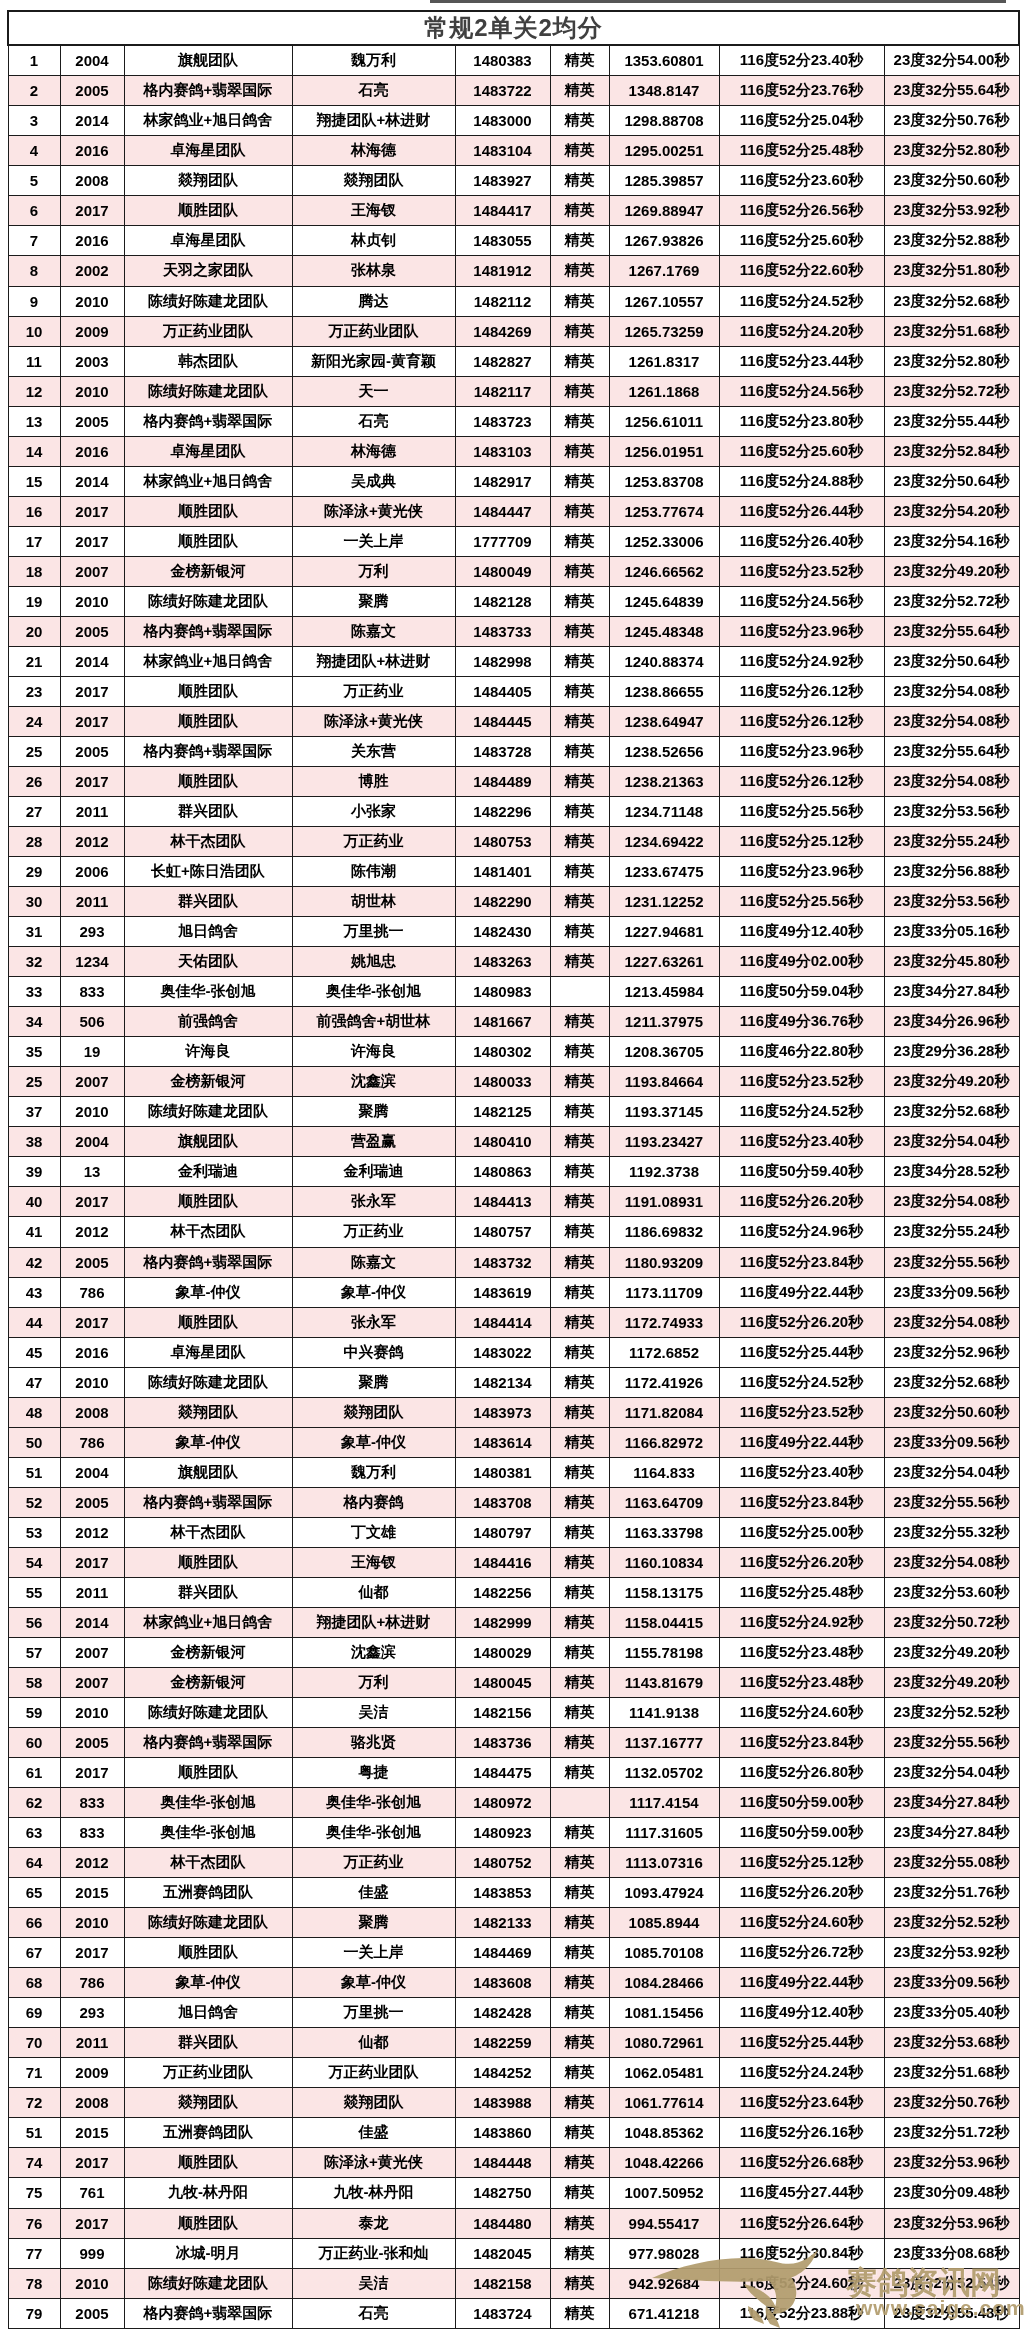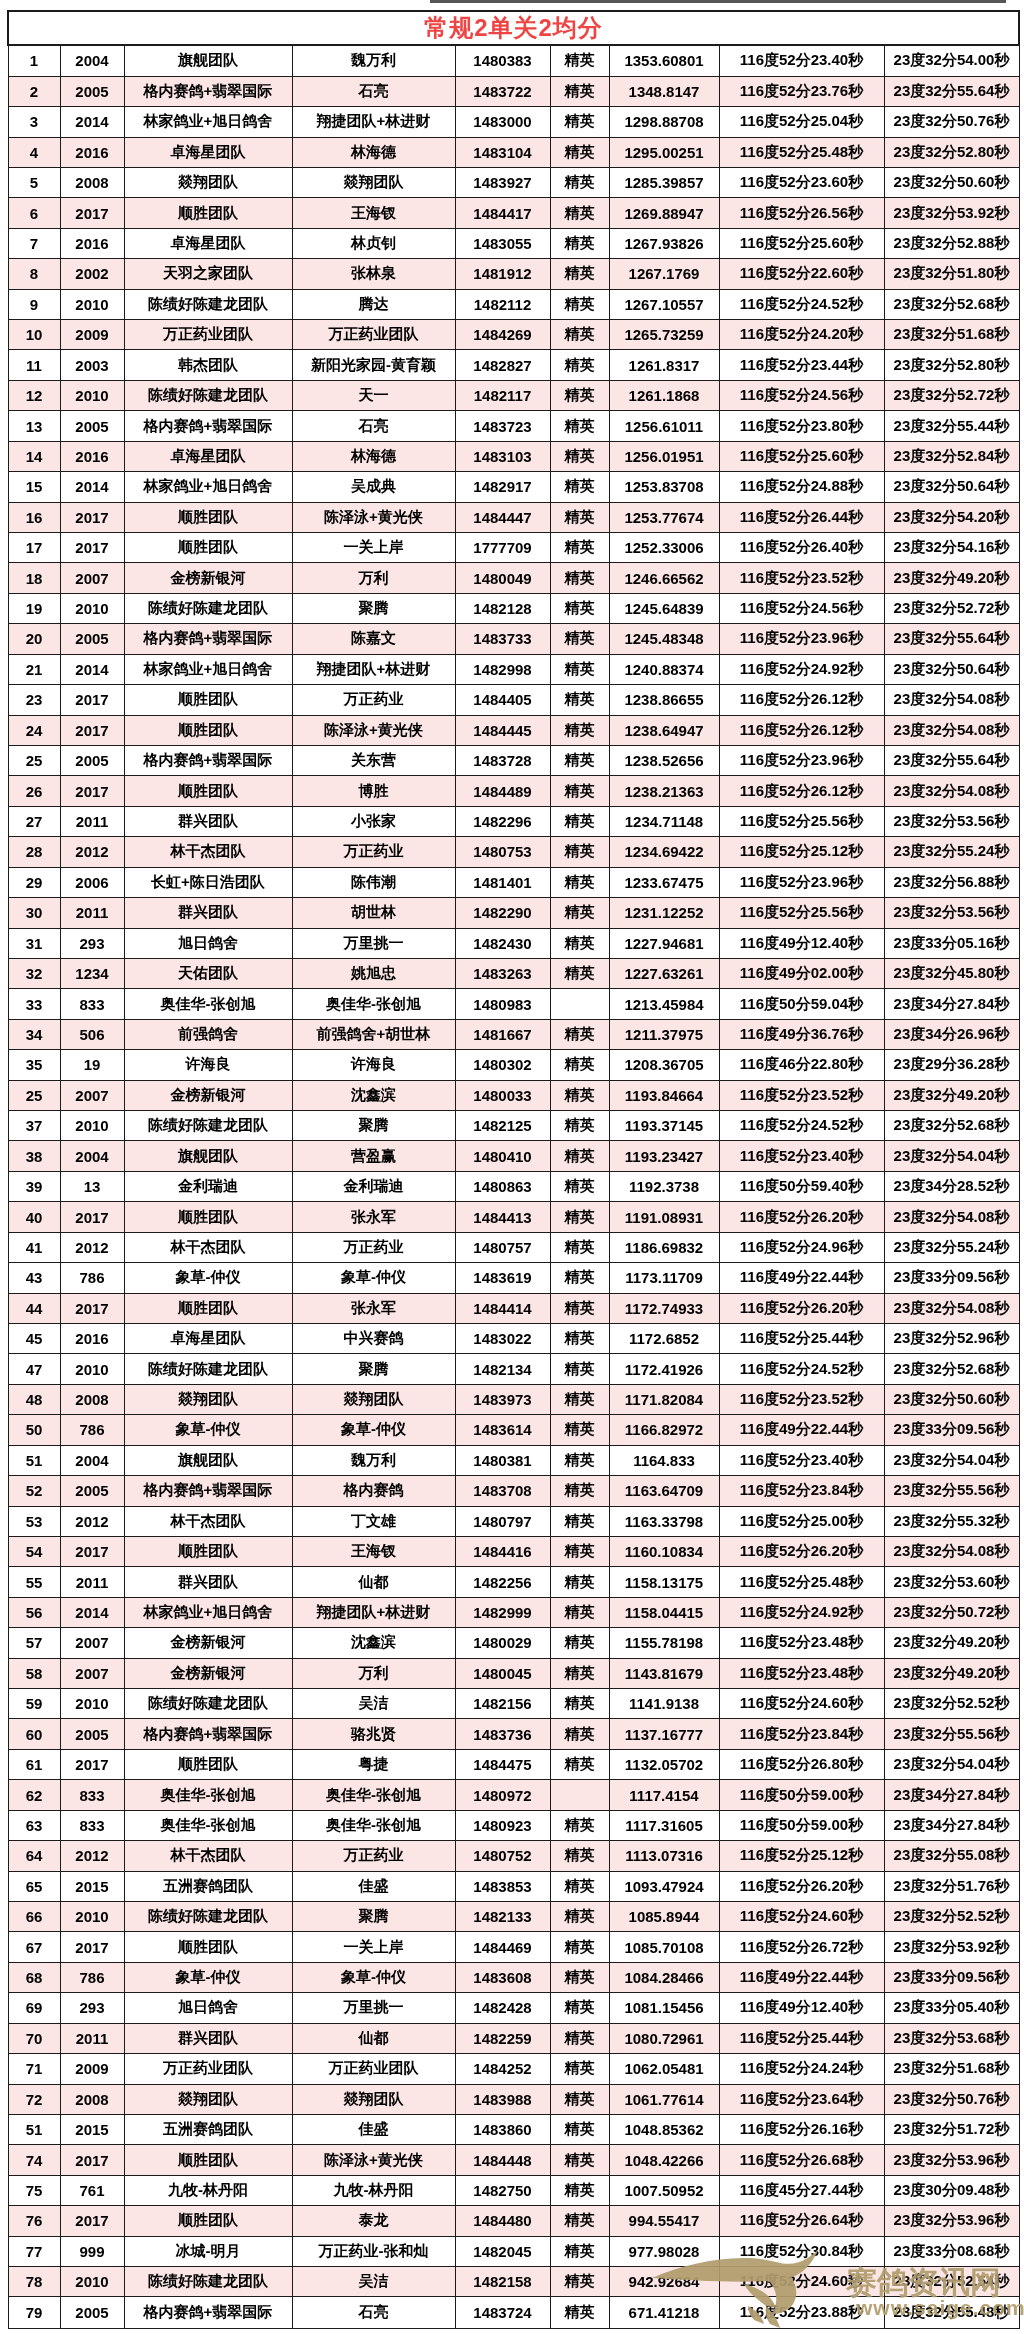--- a/index.html
+++ b/index.html
@@ -15,21 +15,21 @@
     border-collapse:collapse;table-layout:fixed;
   }
   table.results td{
     border:1.5px solid #1b1b1b;
     text-align:center;vertical-align:middle;
     font-weight:bold;color:#000;font-size:15px;
     padding:0;overflow:hidden;white-space:nowrap;
   }
   table.results .title-cell{
     height:32px;font-size:24px;letter-spacing:1px;
-    color:#ef4444;background:#ffffff;border:2px solid #1b1b1b;
+    color:#404040;background:#ffffff;border:2px solid #1b1b1b;
   }
   tr.pink td{background:#fbe5e5;}
   tr.white td{background:#ffffff;}
   td.c-score,td.c-ring{font-size:15.5px;}
   td.c-lon,td.c-lat{font-size:15px;}
 
   .watermark{
     position:absolute;left:648px;top:2246px;width:372px;height:84px;
     pointer-events:none;color:#b29d6e;opacity:.93;
   }
@@ -500,20 +500,31 @@
           <td class="c-rank">41</td>
           <td class="c-year">2012</td>
           <td class="c-team">林干杰团队</td>
           <td class="c-name">万正药业</td>
           <td class="c-ring">1480757</td>
           <td class="c-grade">精英</td>
           <td class="c-score">1186.69832</td>
           <td class="c-lon">116度52分24.96秒</td>
           <td class="c-lat">23度32分55.24秒</td>
         </tr>
+        <tr class="pink">
+          <td class="c-rank">42</td>
+          <td class="c-year">2005</td>
+          <td class="c-team">格内赛鸽+翡翠国际</td>
+          <td class="c-name">陈嘉文</td>
+          <td class="c-ring">1483732</td>
+          <td class="c-grade">精英</td>
+          <td class="c-score">1180.93209</td>
+          <td class="c-lon">116度52分23.84秒</td>
+          <td class="c-lat">23度32分55.56秒</td>
+        </tr>
         <tr class="white">
           <td class="c-rank">43</td>
           <td class="c-year">786</td>
           <td class="c-team">象草-仲仪</td>
           <td class="c-name">象草-仲仪</td>
           <td class="c-ring">1483619</td>
           <td class="c-grade">精英</td>
           <td class="c-score">1173.11709</td>
           <td class="c-lon">116度49分22.44秒</td>
           <td class="c-lat">23度33分09.56秒</td>

